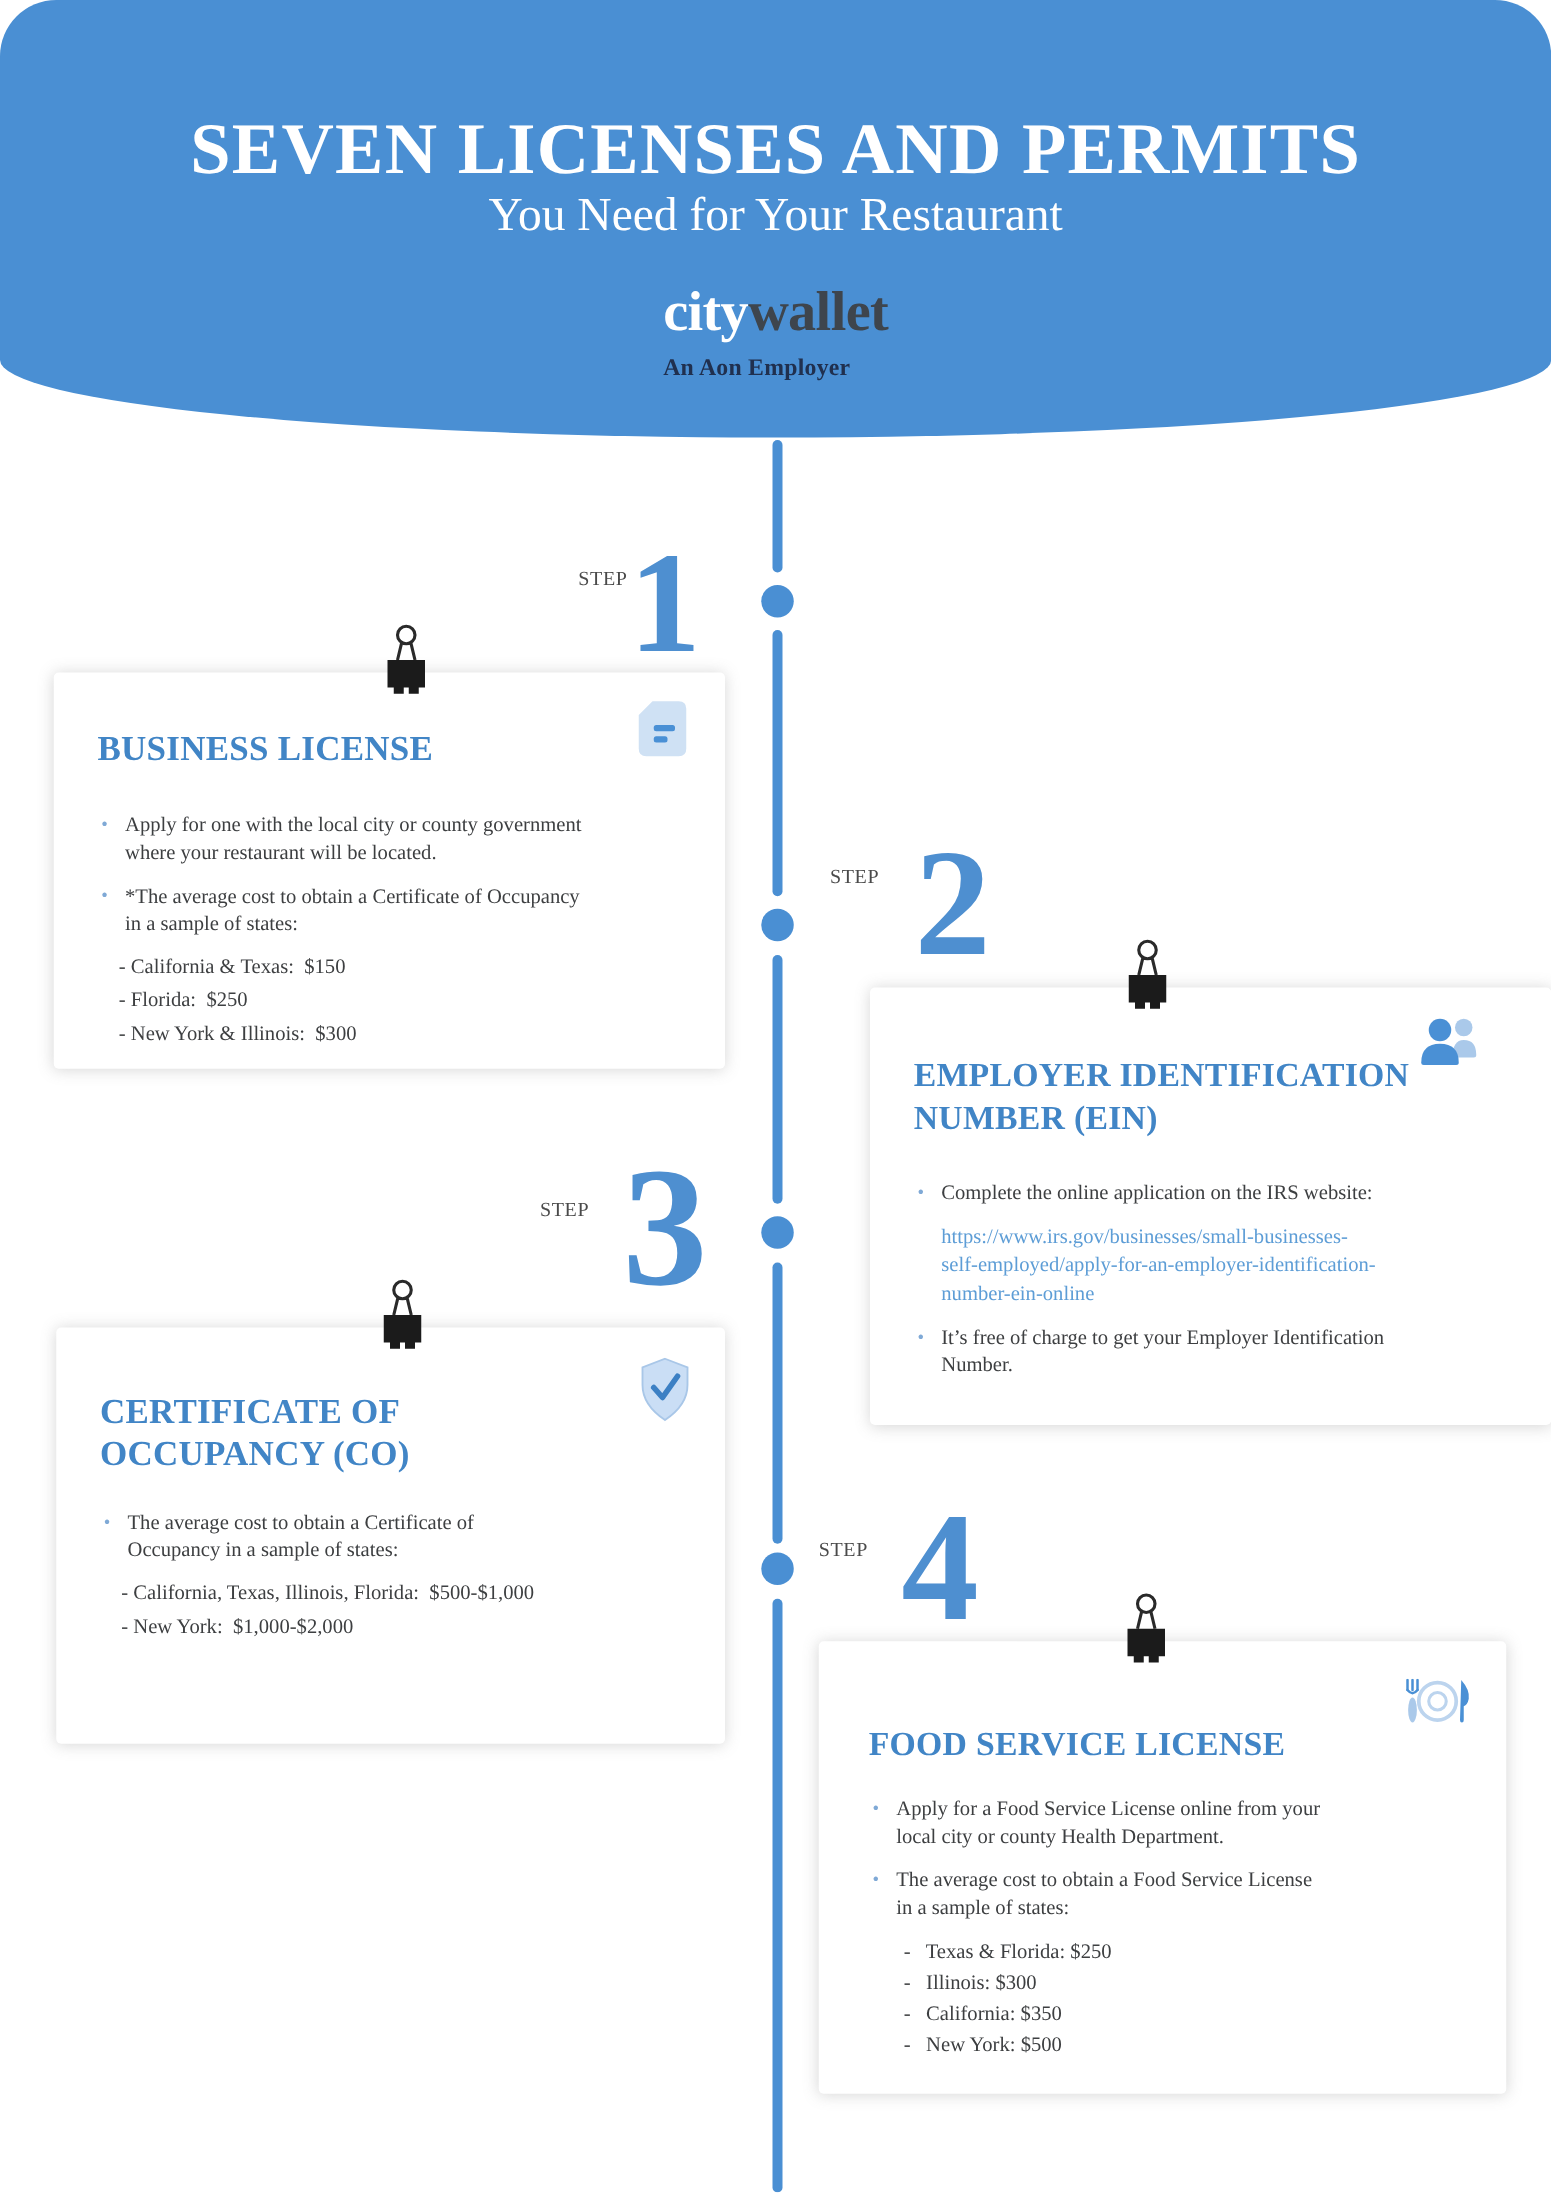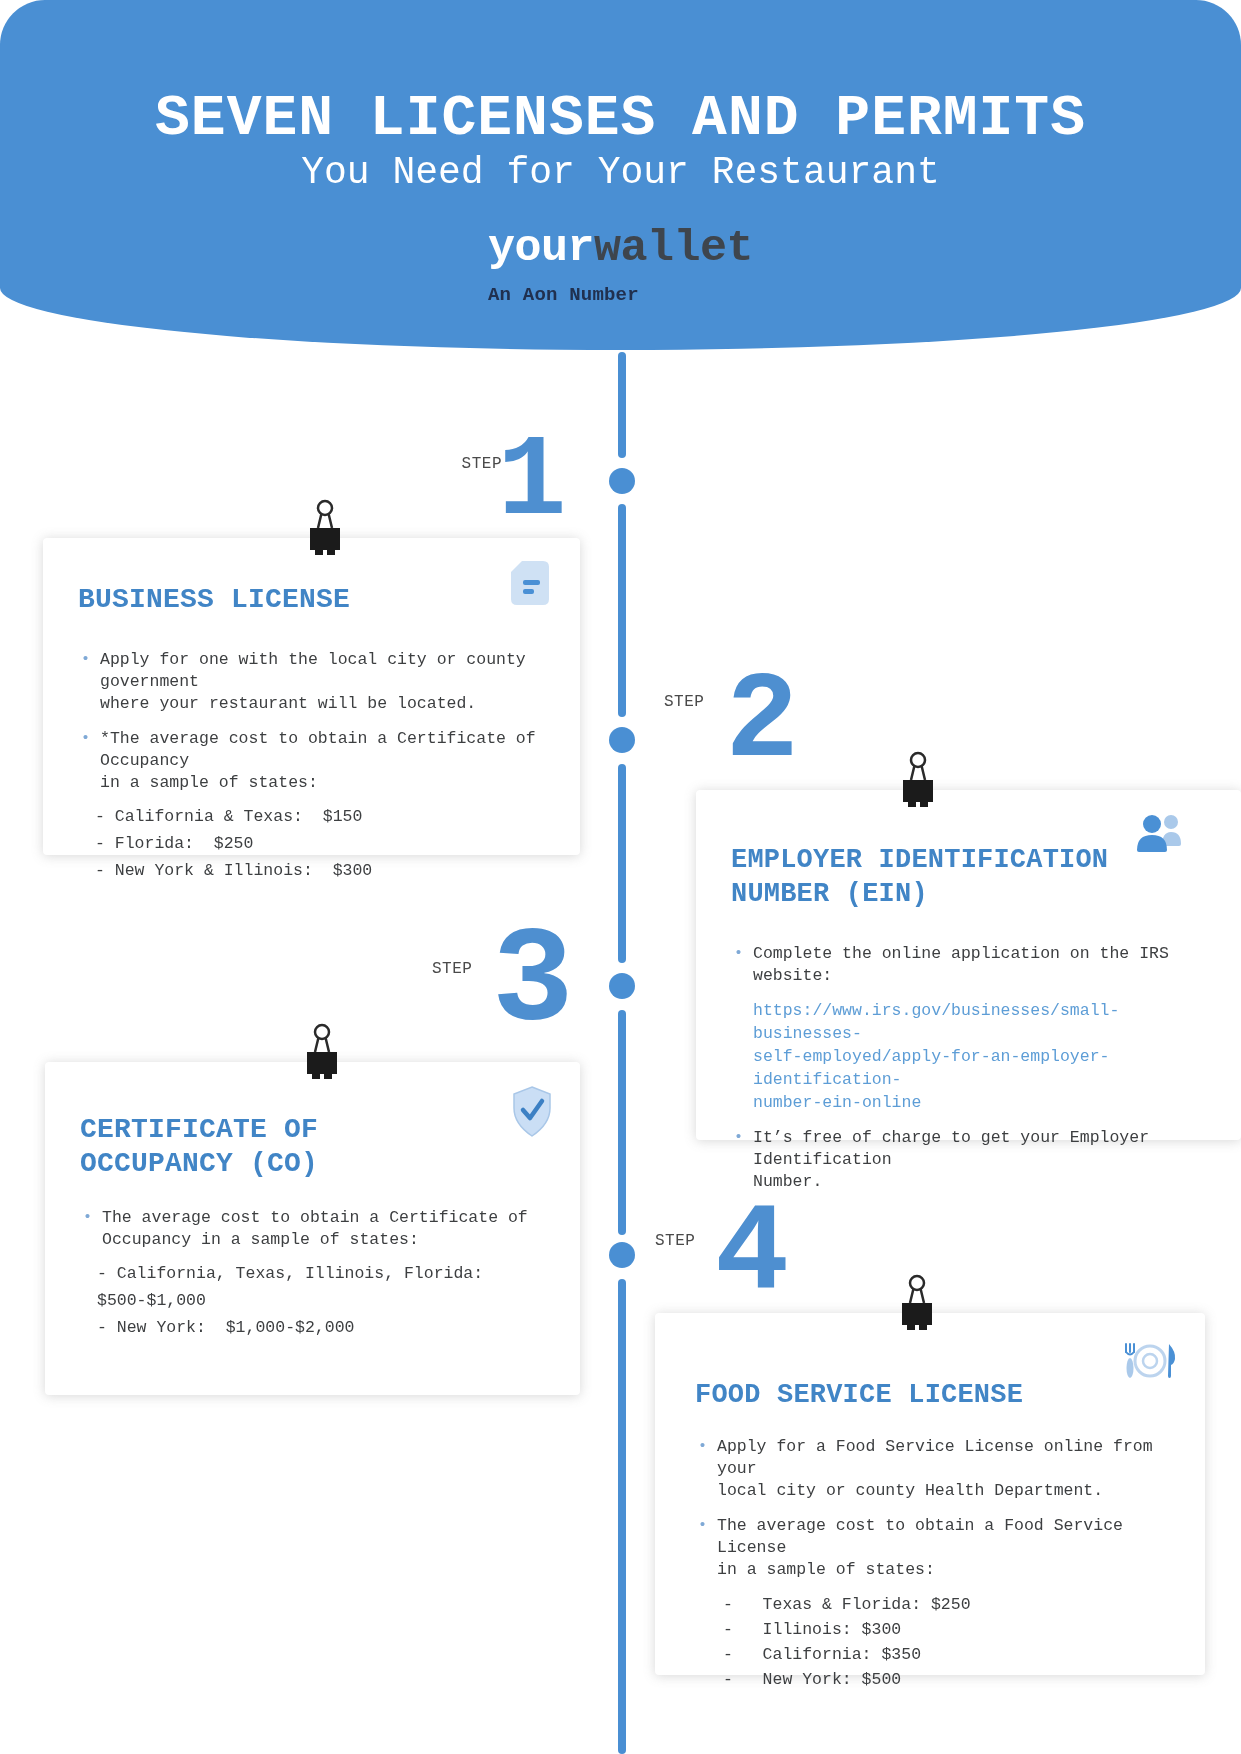--- a/index.html
+++ b/index.html
@@ -1,17 +1,17 @@
 <!DOCTYPE html>
 <html><head>
 <meta charset="utf-8">
 <style>
   html,body{margin:0;padding:0;background:#ffffff;}
   .canvas{position:relative;width:1241px;height:1754px;background:#ffffff;overflow:hidden;
-          font-family:Liberation Mono, monospace;}
+          font-family:Liberation Serif, serif;}
 
   
   .header{position:absolute;left:0;top:0;width:1241px;height:350px;background:#4a8fd3;
           border-radius:45px 45px 0 0;
           border-bottom-left-radius:50% 62px;border-bottom-right-radius:50% 62px;}
   .h-title{position:absolute;top:84px;left:0;width:100%;text-align:center;
            font-size:58px;font-weight:800;letter-spacing:1px;color:#ffffff;line-height:1.2;}
   .h-sub{position:absolute;top:150px;left:0;width:100%;text-align:center;
          font-size:38px;font-weight:400;color:#ffffff;line-height:1.2;}
   .logo-wrap{position:absolute;top:222px;left:0;width:100%;text-align:center;}
@@ -84,22 +84,22 @@
 </head>
 <body>
 
 <div class="canvas">
 
   <div class="header">
     <div class="h-title">SEVEN LICENSES AND PERMITS</div>
     <div class="h-sub">You Need for Your Restaurant</div>
     <div class="logo-wrap">
       <div class="logo-inner">
-        <div class="logo"><span class="p1">your</span><span class="p2">wallet</span></div>
-        <div class="aon">An Aon Number</div>
+        <div class="logo"><span class="p1">city</span><span class="p2">wallet</span></div>
+        <div class="aon">An Aon Employer</div>
       </div>
     </div>
   </div>
 
   <div class="tl-seg seg1"></div>
   <div class="tl-seg seg2"></div>
   <div class="tl-seg seg3"></div>
   <div class="tl-seg seg4"></div>
   <div class="tl-seg seg5"></div>
   <div class="tl-dot dot1"></div>

